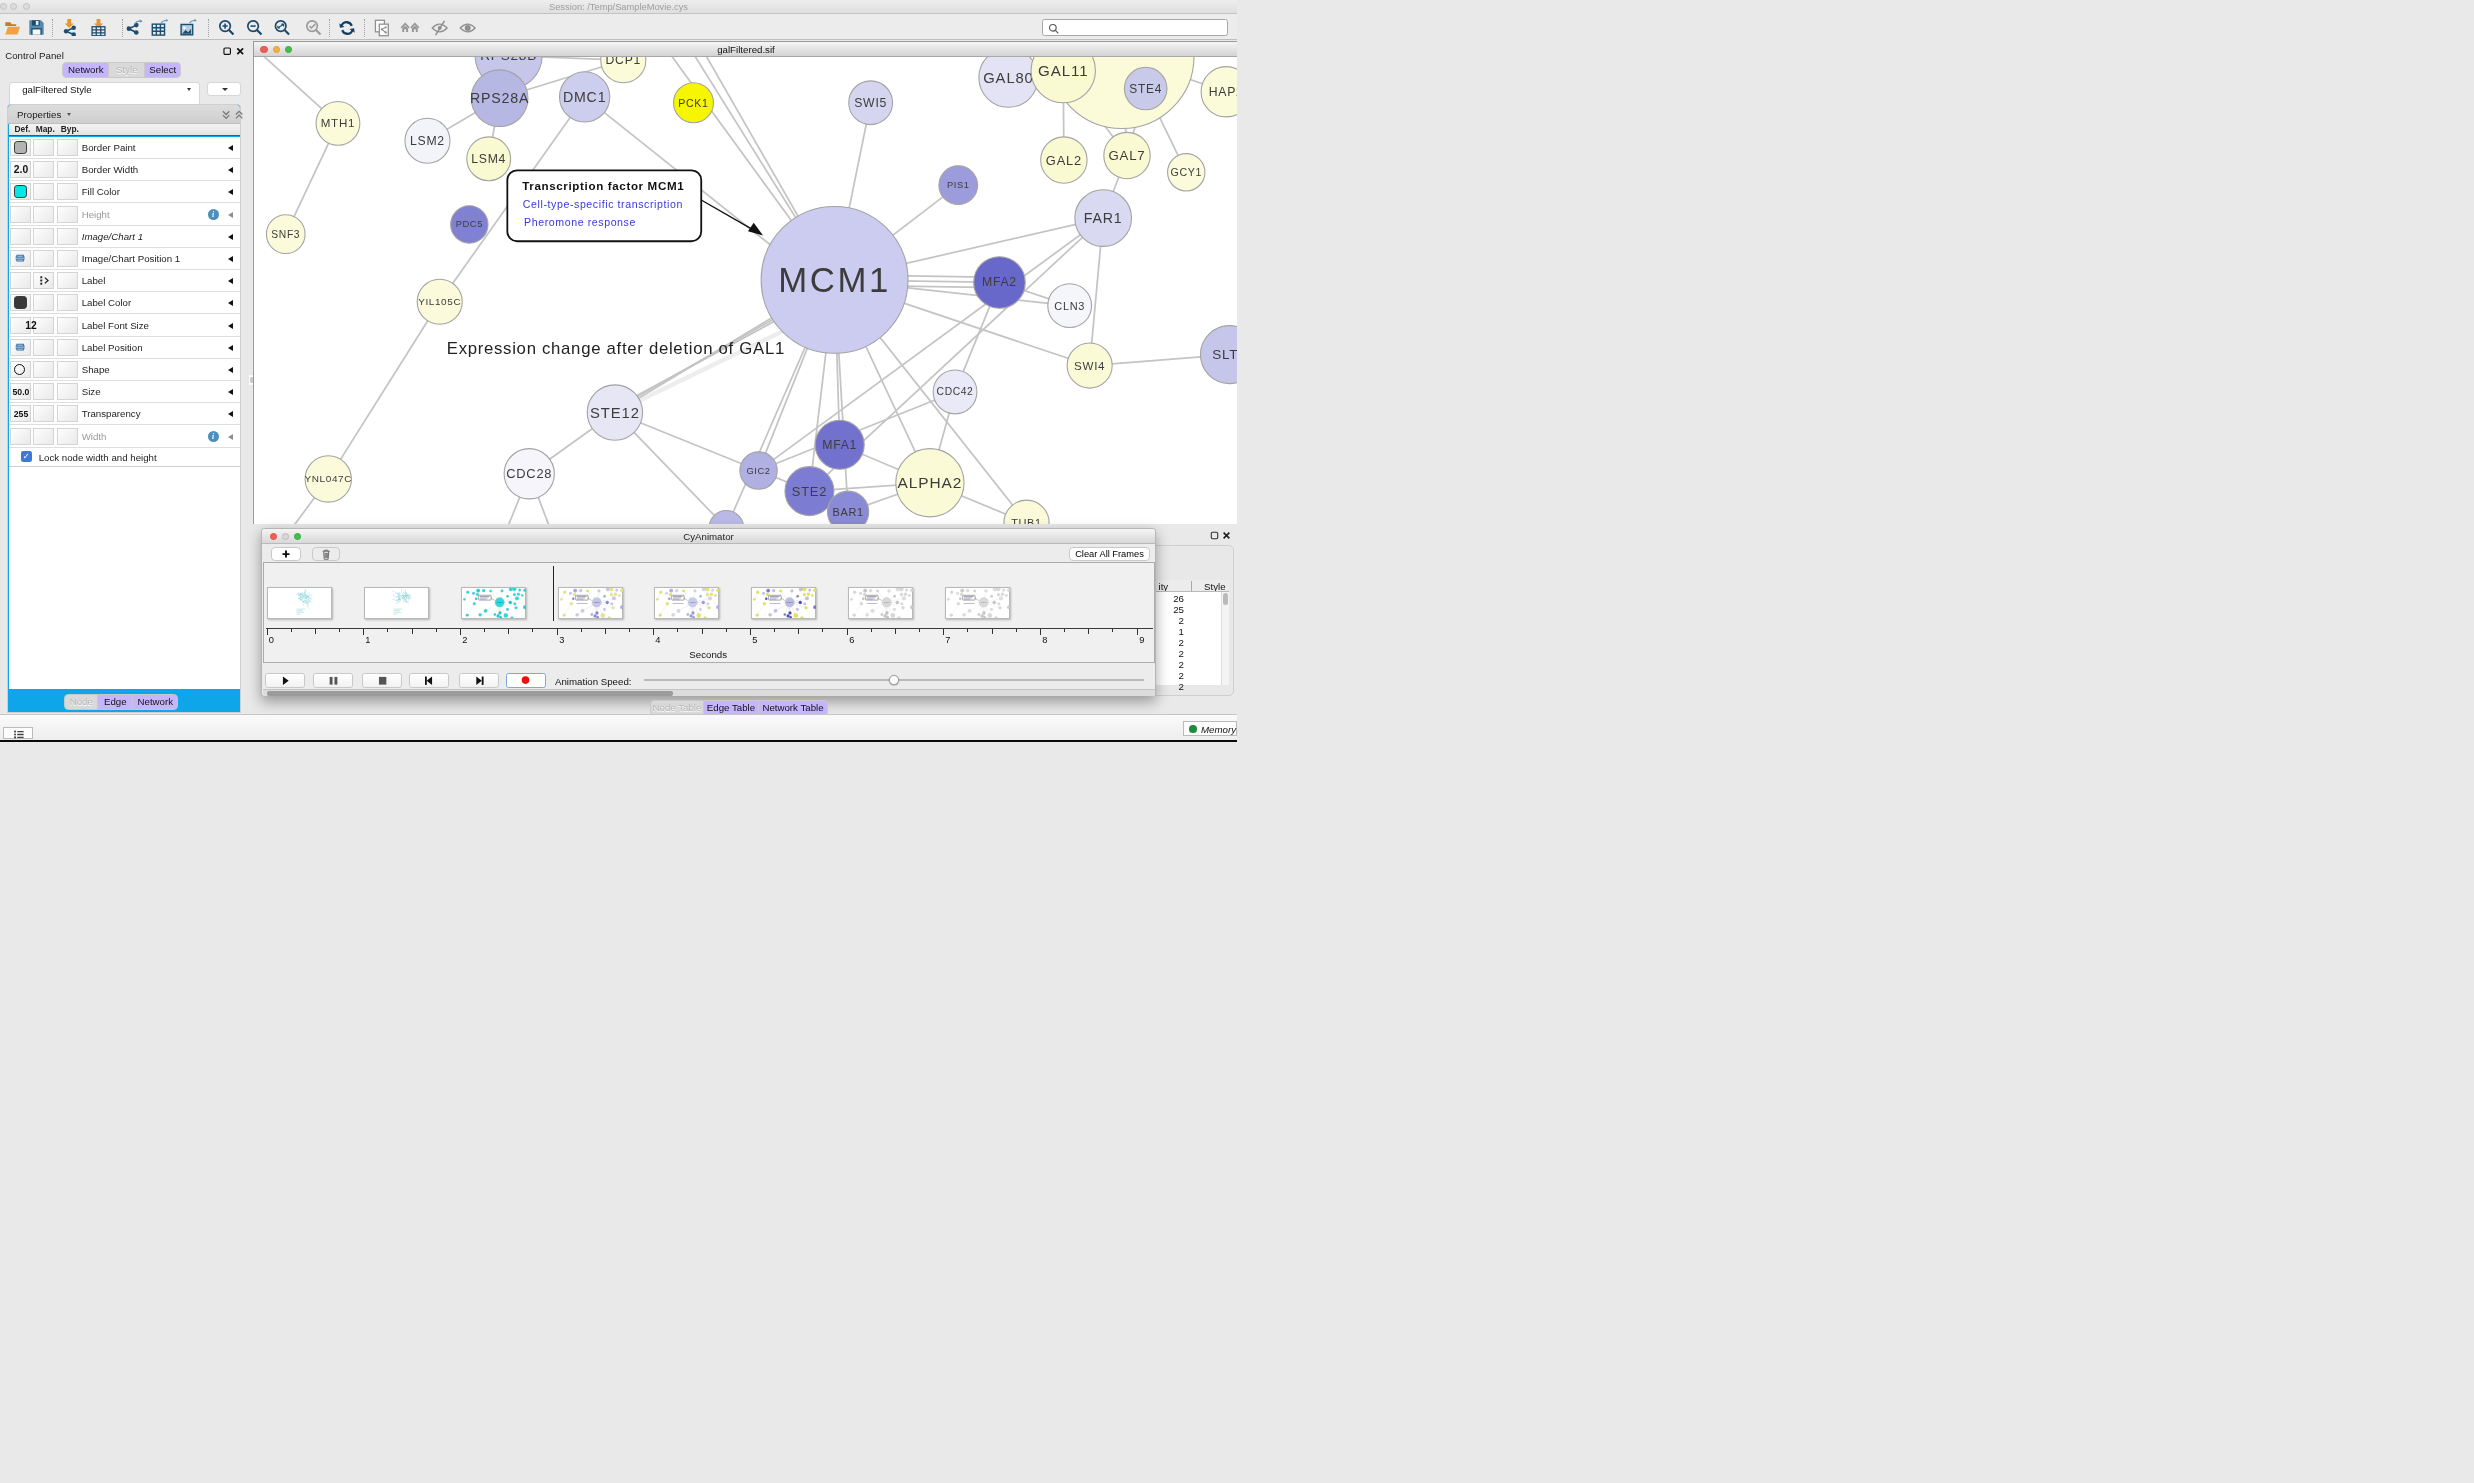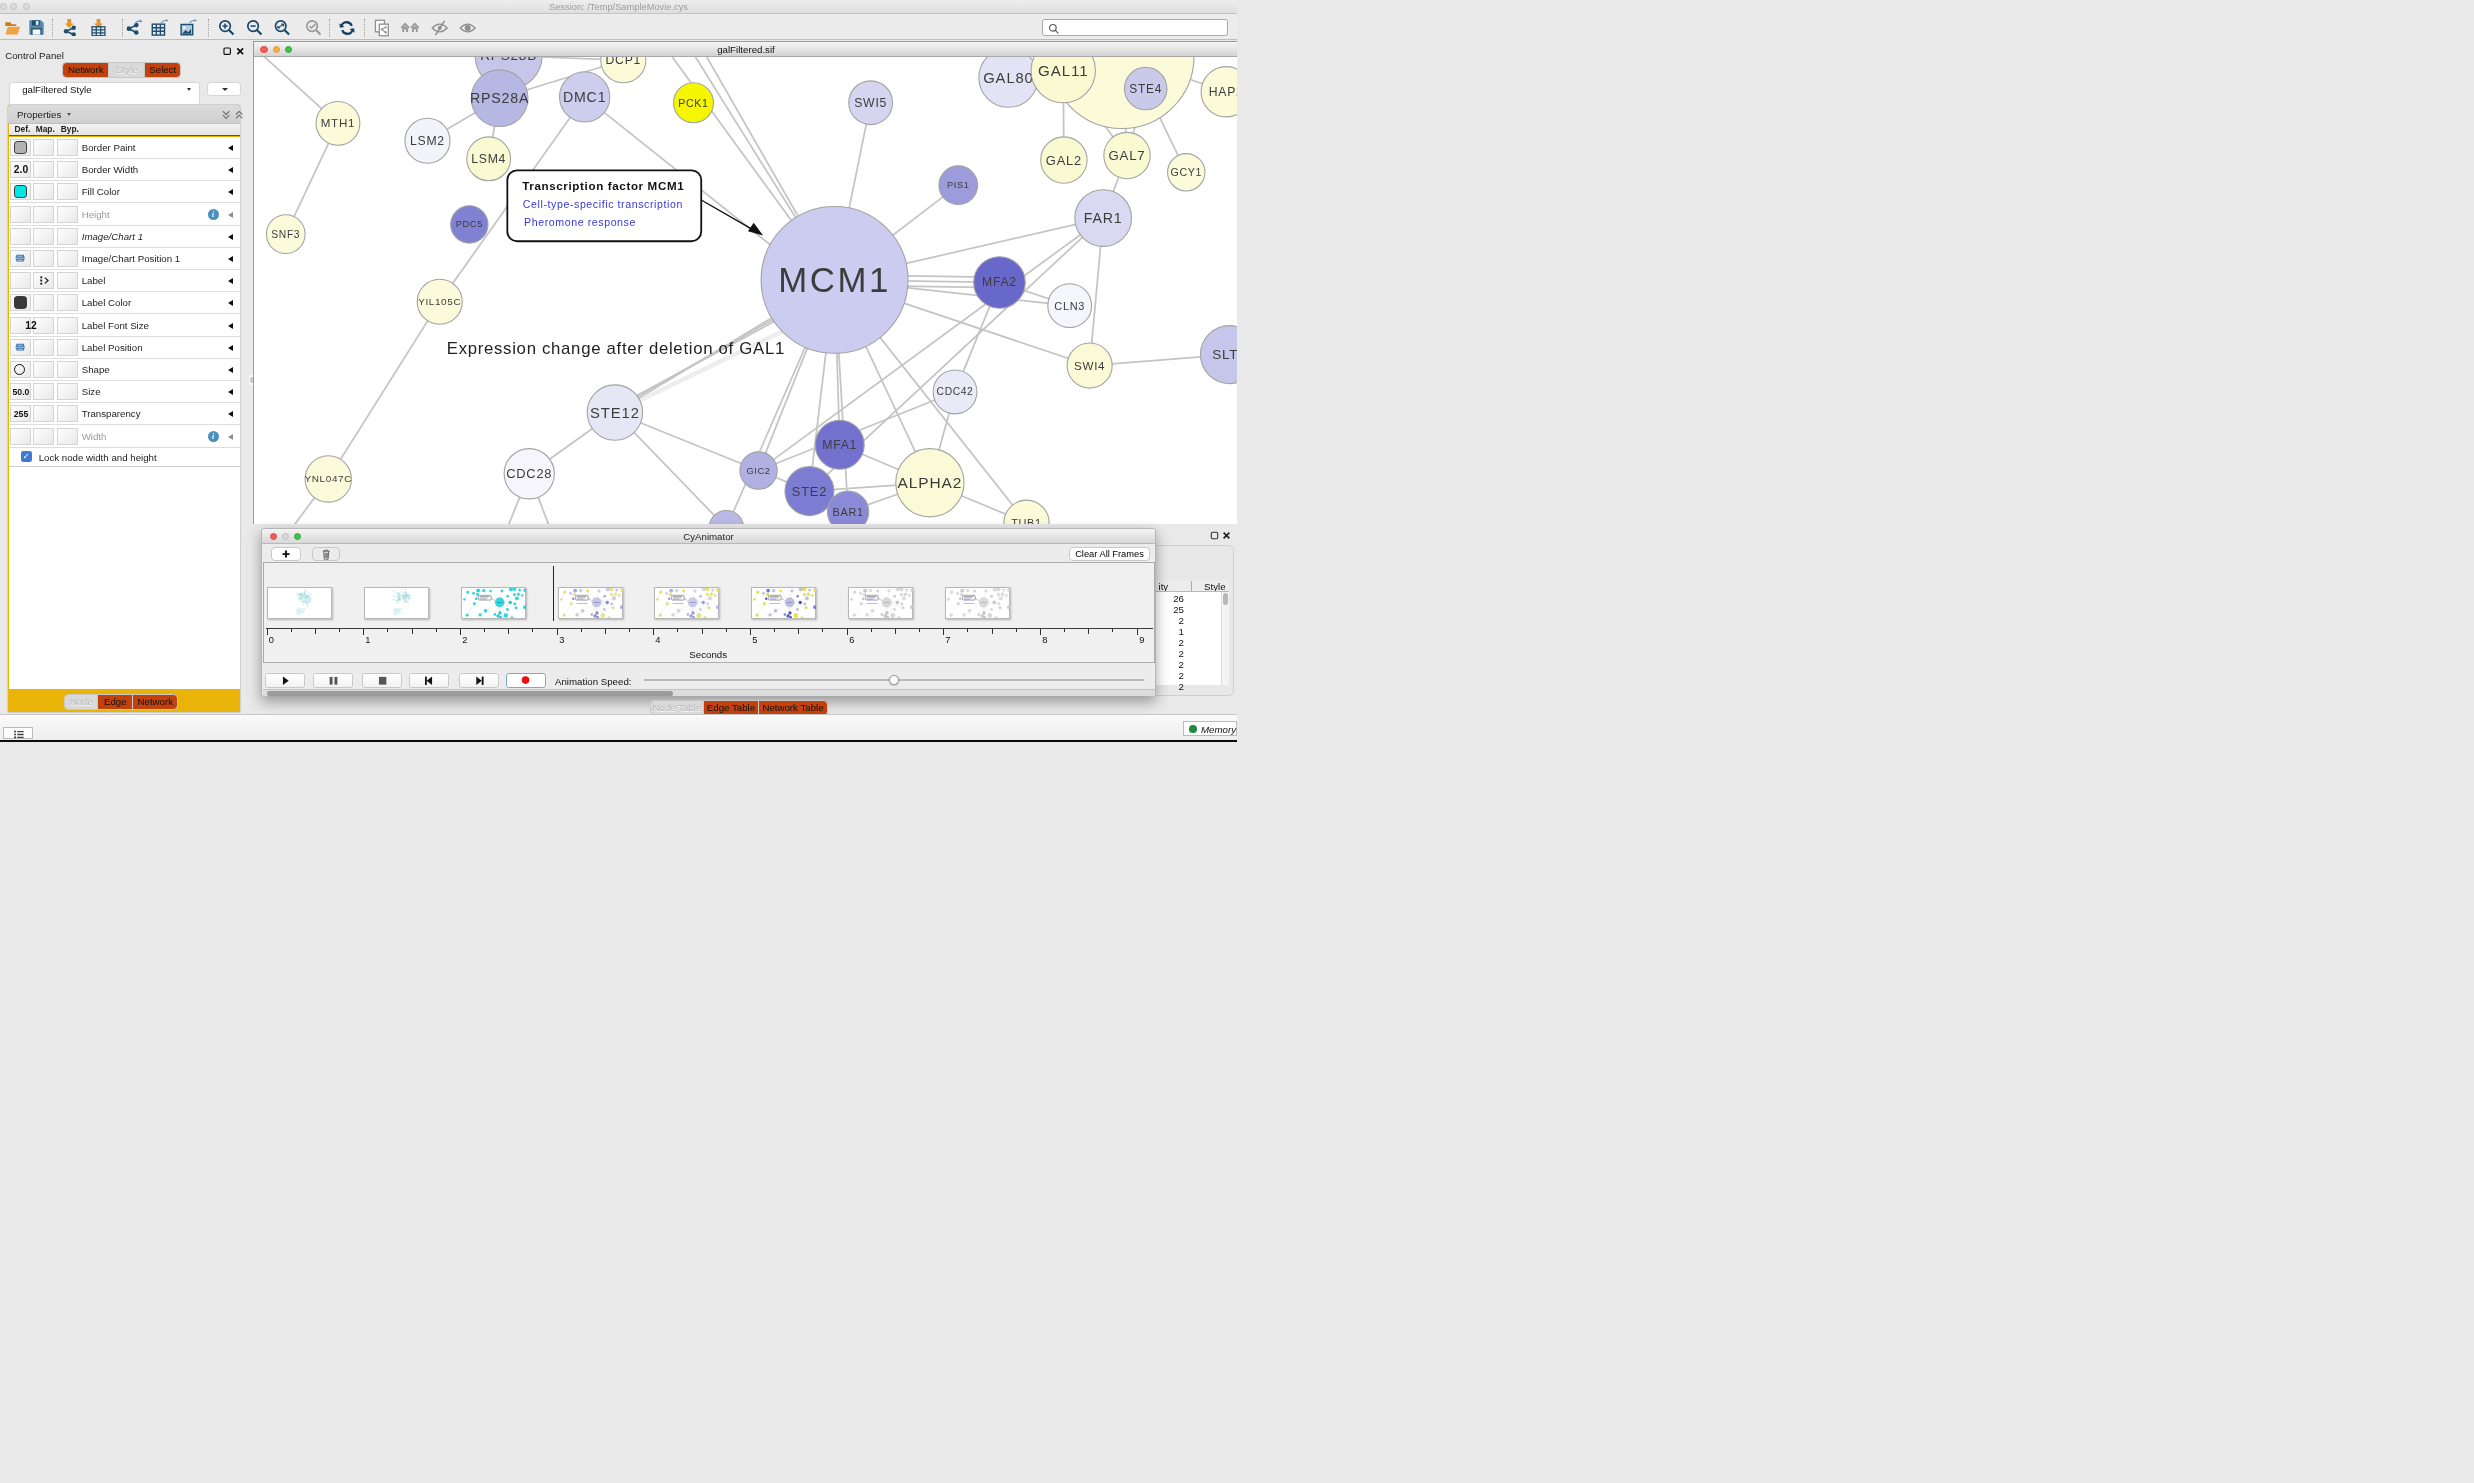--- a/index.html
+++ b/index.html
@@ -12,26 +12,26 @@
 #apptitle { position:absolute; top:1.9px; left:0; width:100%; text-align:center; font-size:9.3px; color:#9d9d9d; }
 
 #toolbar { left:0; top:14px; width:1237px; height:26.4px; background:#ececec; border-bottom:0.6px solid #bdbdbd; }
 .sep { position:absolute; top:4.5px; height:18px; width:0; border-left:1.3px dotted #9f9f9f; }
 .tbi { position:absolute; top:4.5px; }
 #search { position:absolute; left:1042px; top:5.2px; width:186px; height:17px; background:#fff; border:0.6px solid #a9a9a9; border-radius:2.6px; }
 
 #cpanel { left:1.3px; top:41px; width:247px; height:672px; background:#e9e9e9; }
 #cphead { position:absolute; left:3.9px; top:9px; font-size:9.7px; color:#1a1a1a; }
 .tabrow { position:absolute; display:flex; }
-.tab { font-size:9.7px; color:#111; background:#c2410c; border:0.6px solid #c9c9c9; padding:1.3px 0; text-align:center; }
+.tab { font-size:9.7px; color:#111; background:#c4b5fd; border:0.6px solid #c9c9c9; padding:1.3px 0; text-align:center; }
 .tabdim { background:#d9d9d9; color:#b7b7b7; text-shadow:0 0.6px 0 #fff; }
 #stylecombo { position:absolute; left:7.7px; top:41px; width:191px; height:26px; background:#fff; border:0.6px solid #d6d6d6; border-radius:3.2px; font-size:9.7px; color:#111; padding-left:12.2px; padding-top:0.6px; }
 #stylebtn { position:absolute; left:206px; top:41px; width:34px; height:13.5px; background:#fff; border:0.6px solid #d6d6d6; border-radius:3.2px; }
 .darr { width:0; height:0; border-left:3.2px solid transparent; border-right:3.2px solid transparent; border-top:3.9px solid #333; position:absolute; }
-#propbox { position:absolute; left:5.8px; top:63px; width:234px; height:609px; background:#eab308; border:0.6px solid #cfcfcf; border-radius:3.9px 3.9px 0 0; }
+#propbox { position:absolute; left:5.8px; top:63px; width:234px; height:609px; background:#0ea5e9; border:0.6px solid #cfcfcf; border-radius:3.9px 3.9px 0 0; }
 #prophead { position:absolute; left:0; top:0; width:100%; height:18.7px; background:linear-gradient(#dcdcdc,#cfcfcf); border-bottom:0.6px solid #bfbfbf; border-radius:3.9px 3.9px 0 0; }
 #defmap { position:absolute; left:0.6px; top:18.7px; width:231px; height:12.2px; background:linear-gradient(#f3f3f3,#e4e4e4); border-bottom:1.3px solid #555; font-size:8.4px; font-weight:bold; color:#222; }
 #proptable { position:absolute; left:0.6px; top:32px; width:231px; height:552px; background:#fff; }
 .prow { position:absolute; left:0; width:231px; height:22px; border-bottom:0.6px solid #dedede; }
 .cell { position:absolute; top:1.9px; width:21px; height:17.4px; background:linear-gradient(135deg,#fefefe,#e9e9e9); border:0.6px solid #d4d4d4; }
 .plabel { position:absolute; left:73px; top:5.2px; font-size:9.7px; color:#1c1c1c; }
 .pgray { color:#9a9a9a; }
 .ltri { position:absolute; left:219px; top:7.7px; width:0; height:0; border-top:3.5px solid transparent; border-bottom:3.5px solid transparent; border-right:5.8px solid #111; }
 .ltrig { border-right-color:#8e8e8e; }
 .info { position:absolute; left:199px; top:5.2px; width:11px; height:11px; border-radius:50%; background:#4a8fbe; color:#fff; font-size:7.7px; font-weight:bold; text-align:center; line-height:11px; font-family:"Liberation Serif",serif; font-style:italic; }

